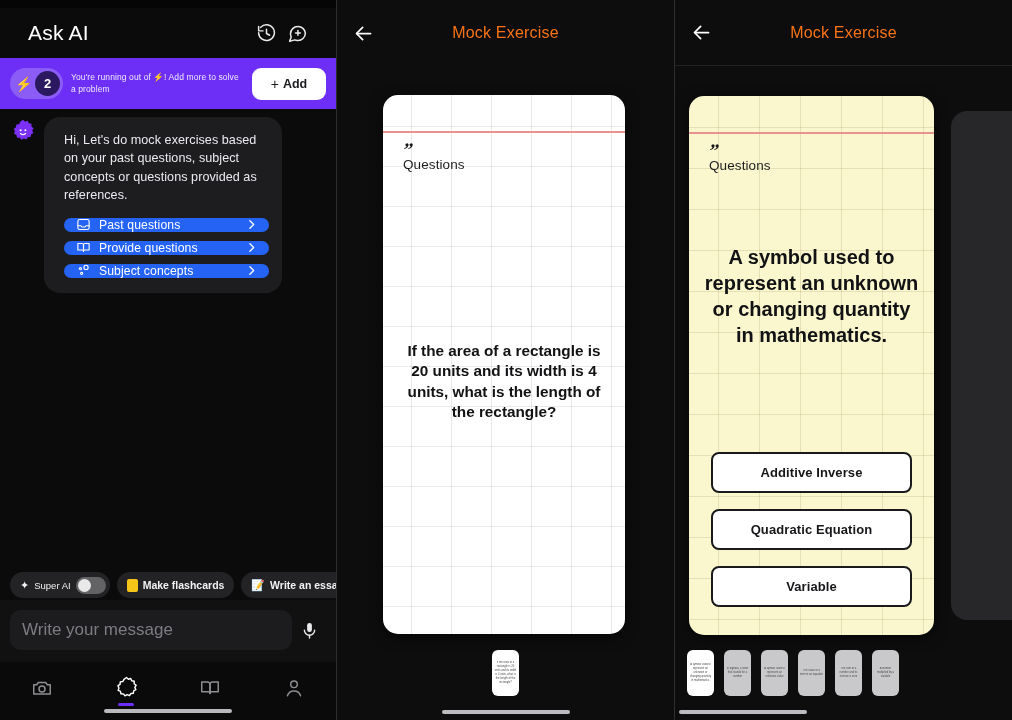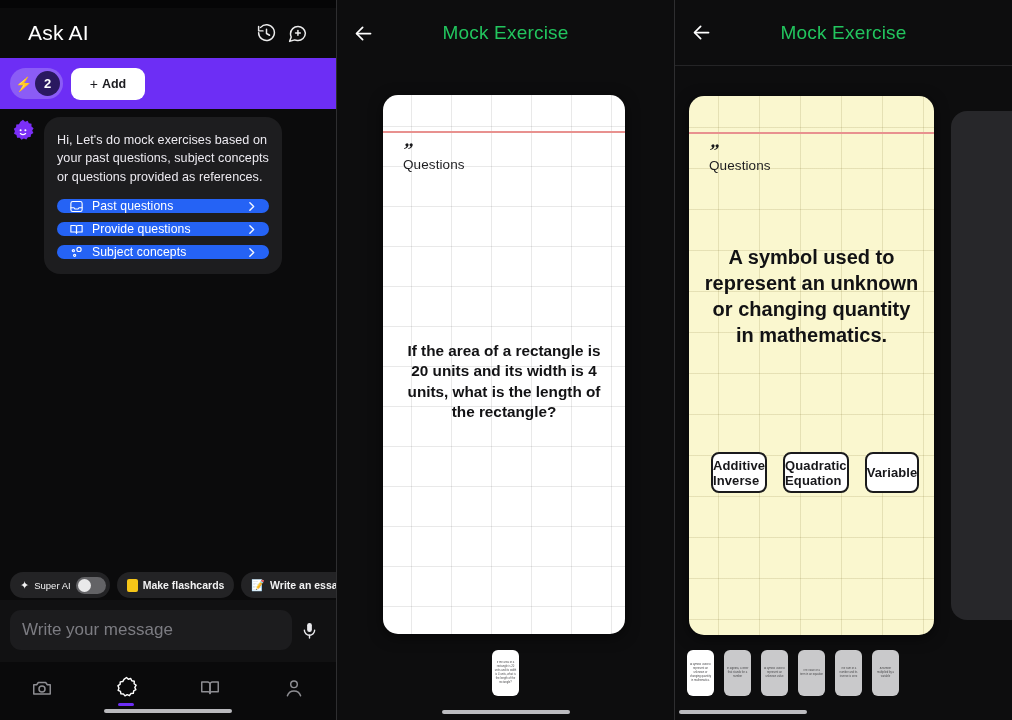--- a/index.html
+++ b/index.html
@@ -60,21 +60,21 @@
     background: #fff; color: #1b1b1f; border-radius: 9px;
     height: 32px; min-width: 74px; display: flex; align-items: center;
     justify-content: center; gap: 4px; font-size: 12.5px; font-weight: 600;
   }
   .add-btn .plus { font-size: 14px; font-weight: 500; }
 
   .chat-area { position: absolute; top: 109px; left: 0; right: 0; bottom: 120px; }
   .msg-row { display: flex; gap: 8px; padding: 8px 12px 0 10px; }
   .ai-avatar { width: 26px; height: 26px; flex: 0 0 26px; margin-top: 2px; }
   .bubble {
-    background: #1d1d1f; border-radius: 16px; padding: 14px 13px 15px 13px;
+    background: #1d1d1f; border-radius: 16px; padding: 14px 13px 15px 20px;
     width: 238px;
   }
   .bubble-text {
     color: #eceaf0; font-size: 12.6px; line-height: 1.46; letter-spacing: .05px;
   }
   .opt-list { margin-top: 13px; display: flex; flex-direction: column; gap: 9px; }
   .opt {
     display: flex; align-items: center; gap: 8px;
     background: #2563f5; border-radius: 22px;
     height: 14px; padding: 0 11px 0 12px;
@@ -141,21 +141,21 @@
   .p2 { flex: 0 0 338px; width: 338px; }
   .p3 { flex: 0 0 338px; width: 338px; }
   .m-header {
     position: absolute; top: 0; left: 0; right: 0; height: 66px;
     display: flex; align-items: center; padding: 0 16px;
   }
   .p3 .m-header { border-bottom: 1px solid #242426; }
   .back-btn { width: 26px; display: flex; align-items: center; }
   .m-title {
     position: absolute; left: 0; right: 0; text-align: center;
-    color: #22c55e; font-size: 19px; letter-spacing: .2px; pointer-events: none;
+    color: #f97316; font-size: 16px; letter-spacing: .2px; pointer-events: none;
   }
 
   .note-card {
     position: absolute; border-radius: 15px; overflow: hidden;
     box-shadow: 0 3px 14px rgba(0,0,0,.55);
   }
   .note-white {
     left: 46px; top: 95px; width: 242px; height: 539px;
     background: #ffffff;
     background-image:
@@ -190,21 +190,21 @@
   .q-body {
     position: absolute; left: 14px; right: 14px;
     text-align: center; color: #121214;
     font-weight: 700; line-height: 1.34;
   }
   .note-white .q-body { top: 246px; font-size: 15.3px; }
   .note-yellow .q-body { top: 148px; font-size: 20px; line-height: 1.3; }
 
   .answers {
     position: absolute; left: 22px; right: 22px; top: 356px;
-    display: flex; flex-direction: row; gap: 16px;
+    display: flex; flex-direction: column; gap: 16px;
   }
   .ans-btn {
     height: 41px; background: #fff; border: 2px solid #1a1a1c; border-radius: 8px;
     display: flex; align-items: center; justify-content: center;
     color: #17171a; font-size: 13px; font-weight: 700; letter-spacing: .1px;
   }
 
   .peek-card {
     position: absolute; left: 276px; top: 111px; width: 90px; height: 509px;
     background: #27272a; border-radius: 16px;
@@ -257,20 +257,21 @@
             <line x1="9.8" y1="11.3" x2="15.2" y2="11.3"></line>
         </svg>
       </span>
     </header>
 
     <div class="banner">
       <div class="credit-pill">
         <span class="bolt">⚡</span>
         <span class="credit-num">2</span>
       </div>
+      <div class="banner-text">You're running out of ⚡! Add more to solve a problem</div>
       <div class="add-btn">
         <span class="plus">+</span>
         <span>Add</span>
       </div>
     </div>
 
     <div class="chat-area">
       <div class="msg-row">
         <span class="ai-avatar">
           <svg width="26" height="26" viewBox="0 0 24 24">

